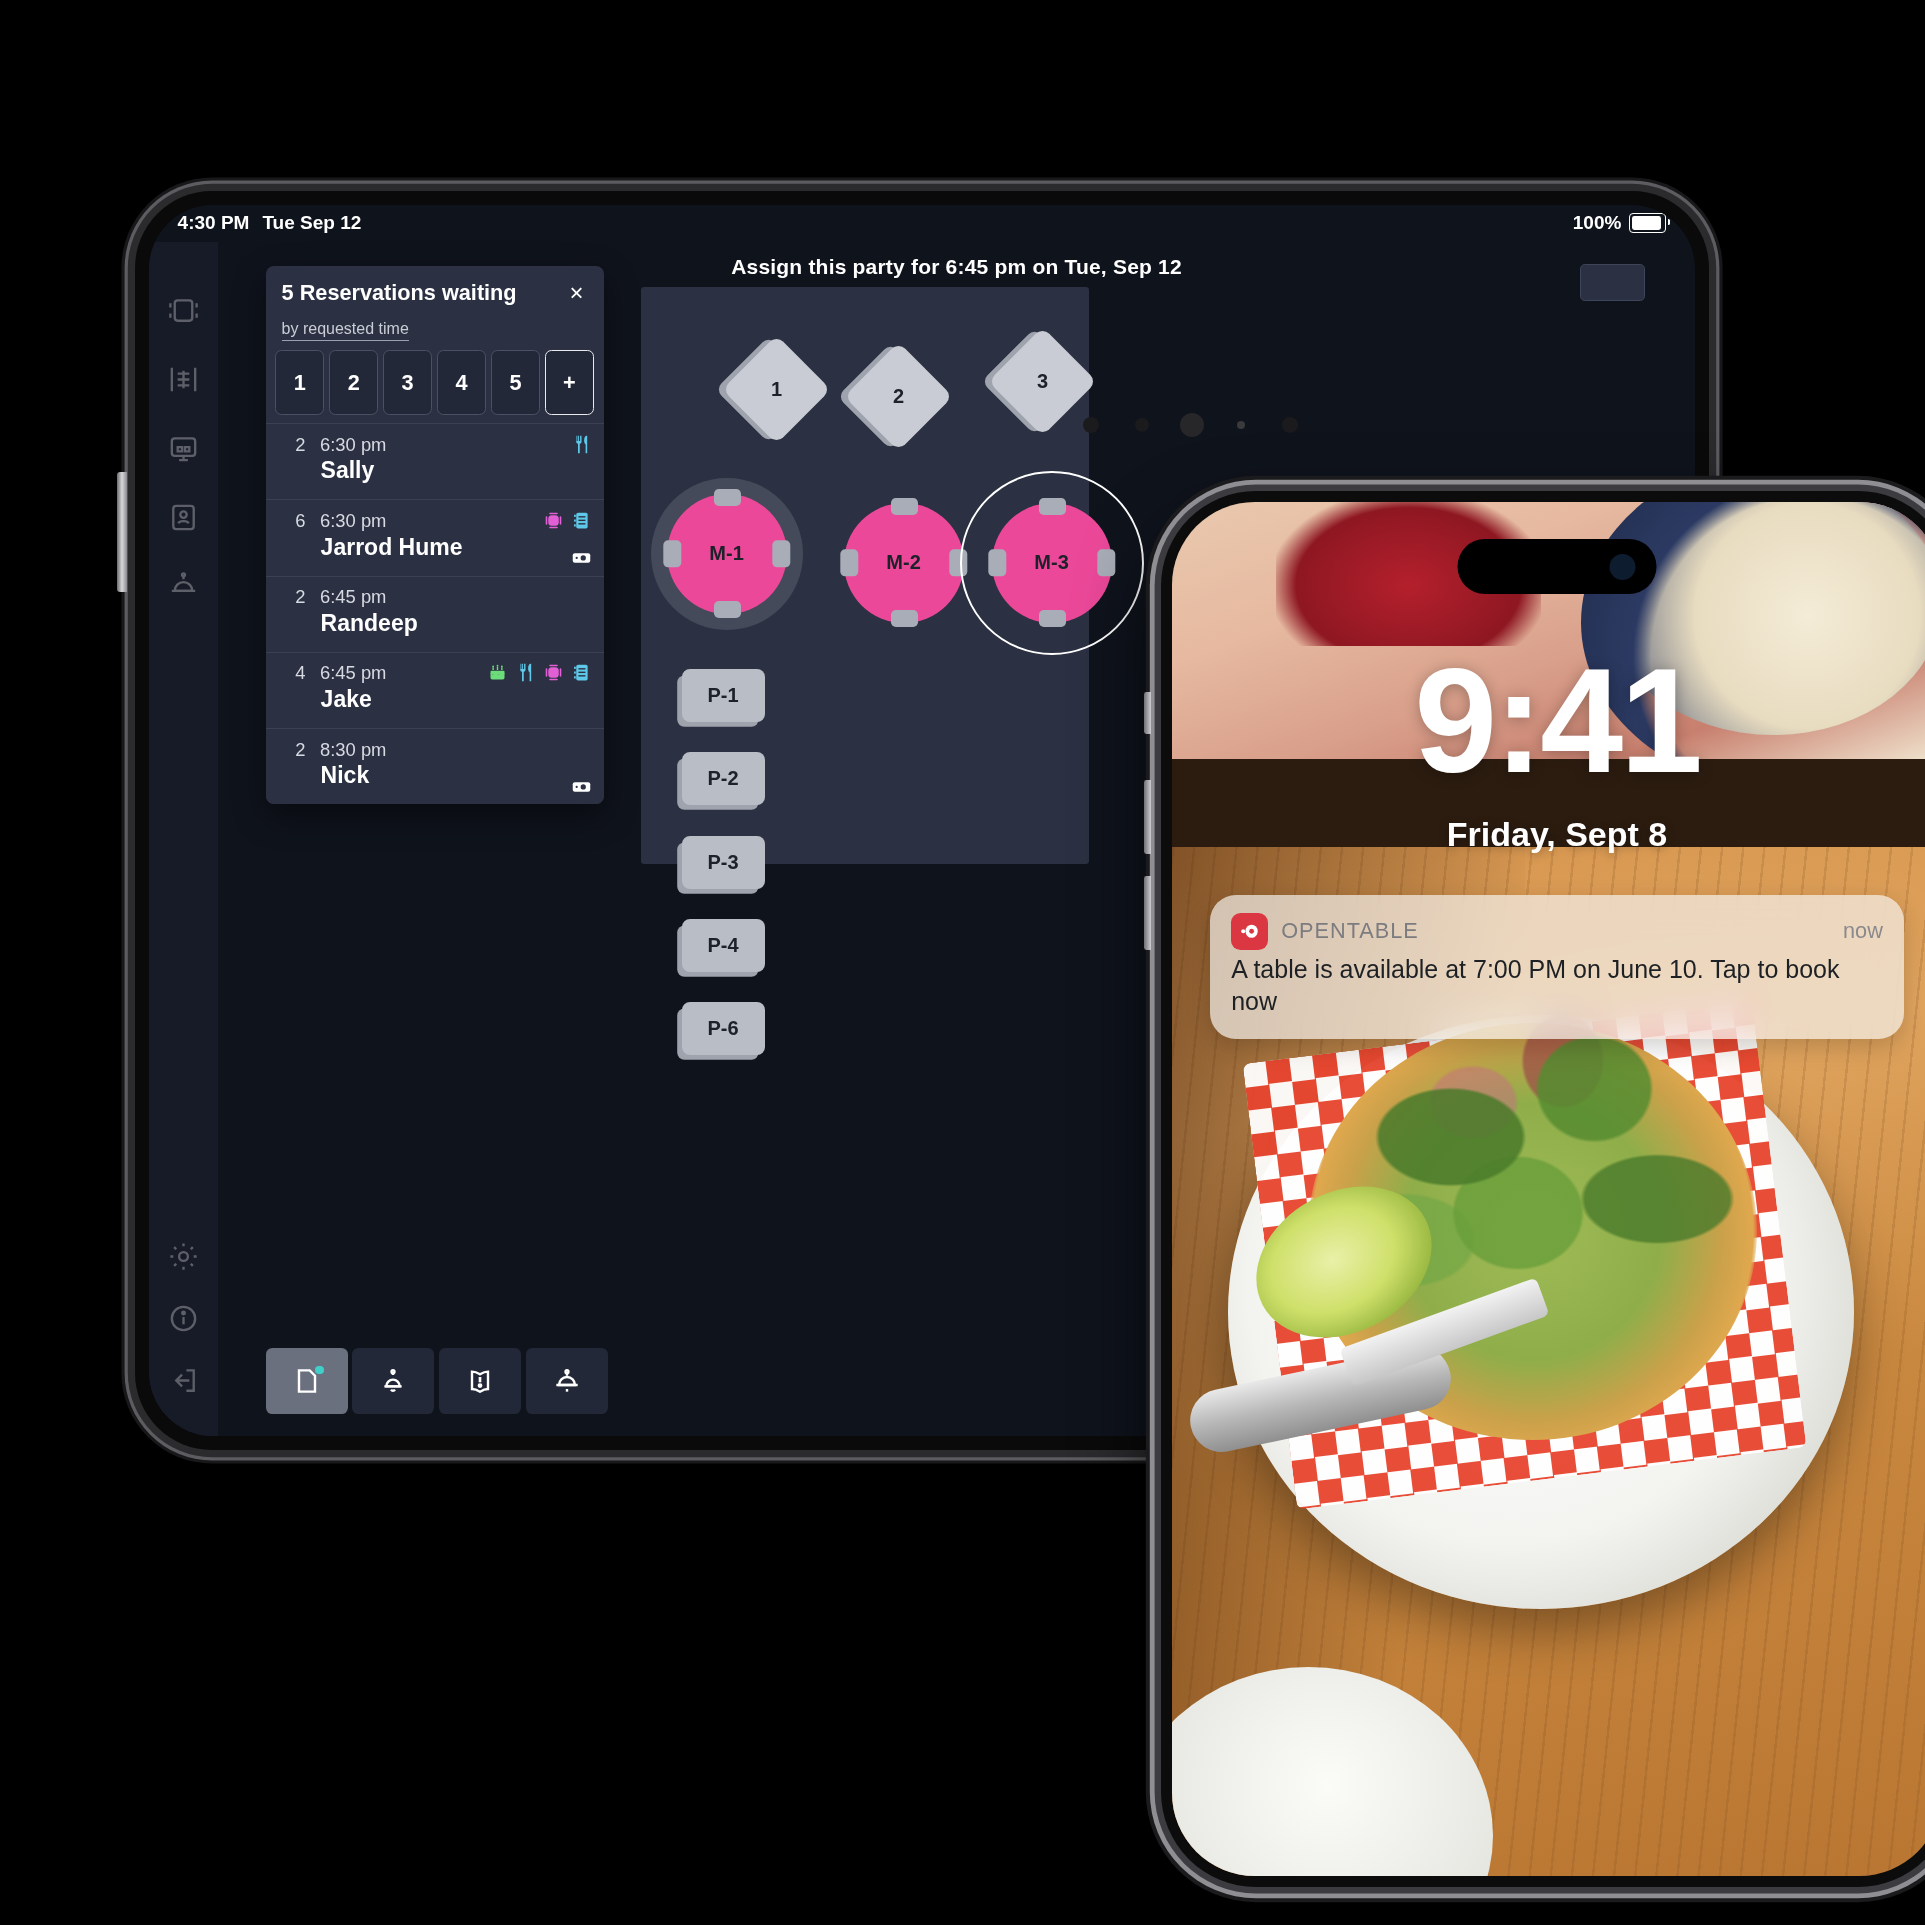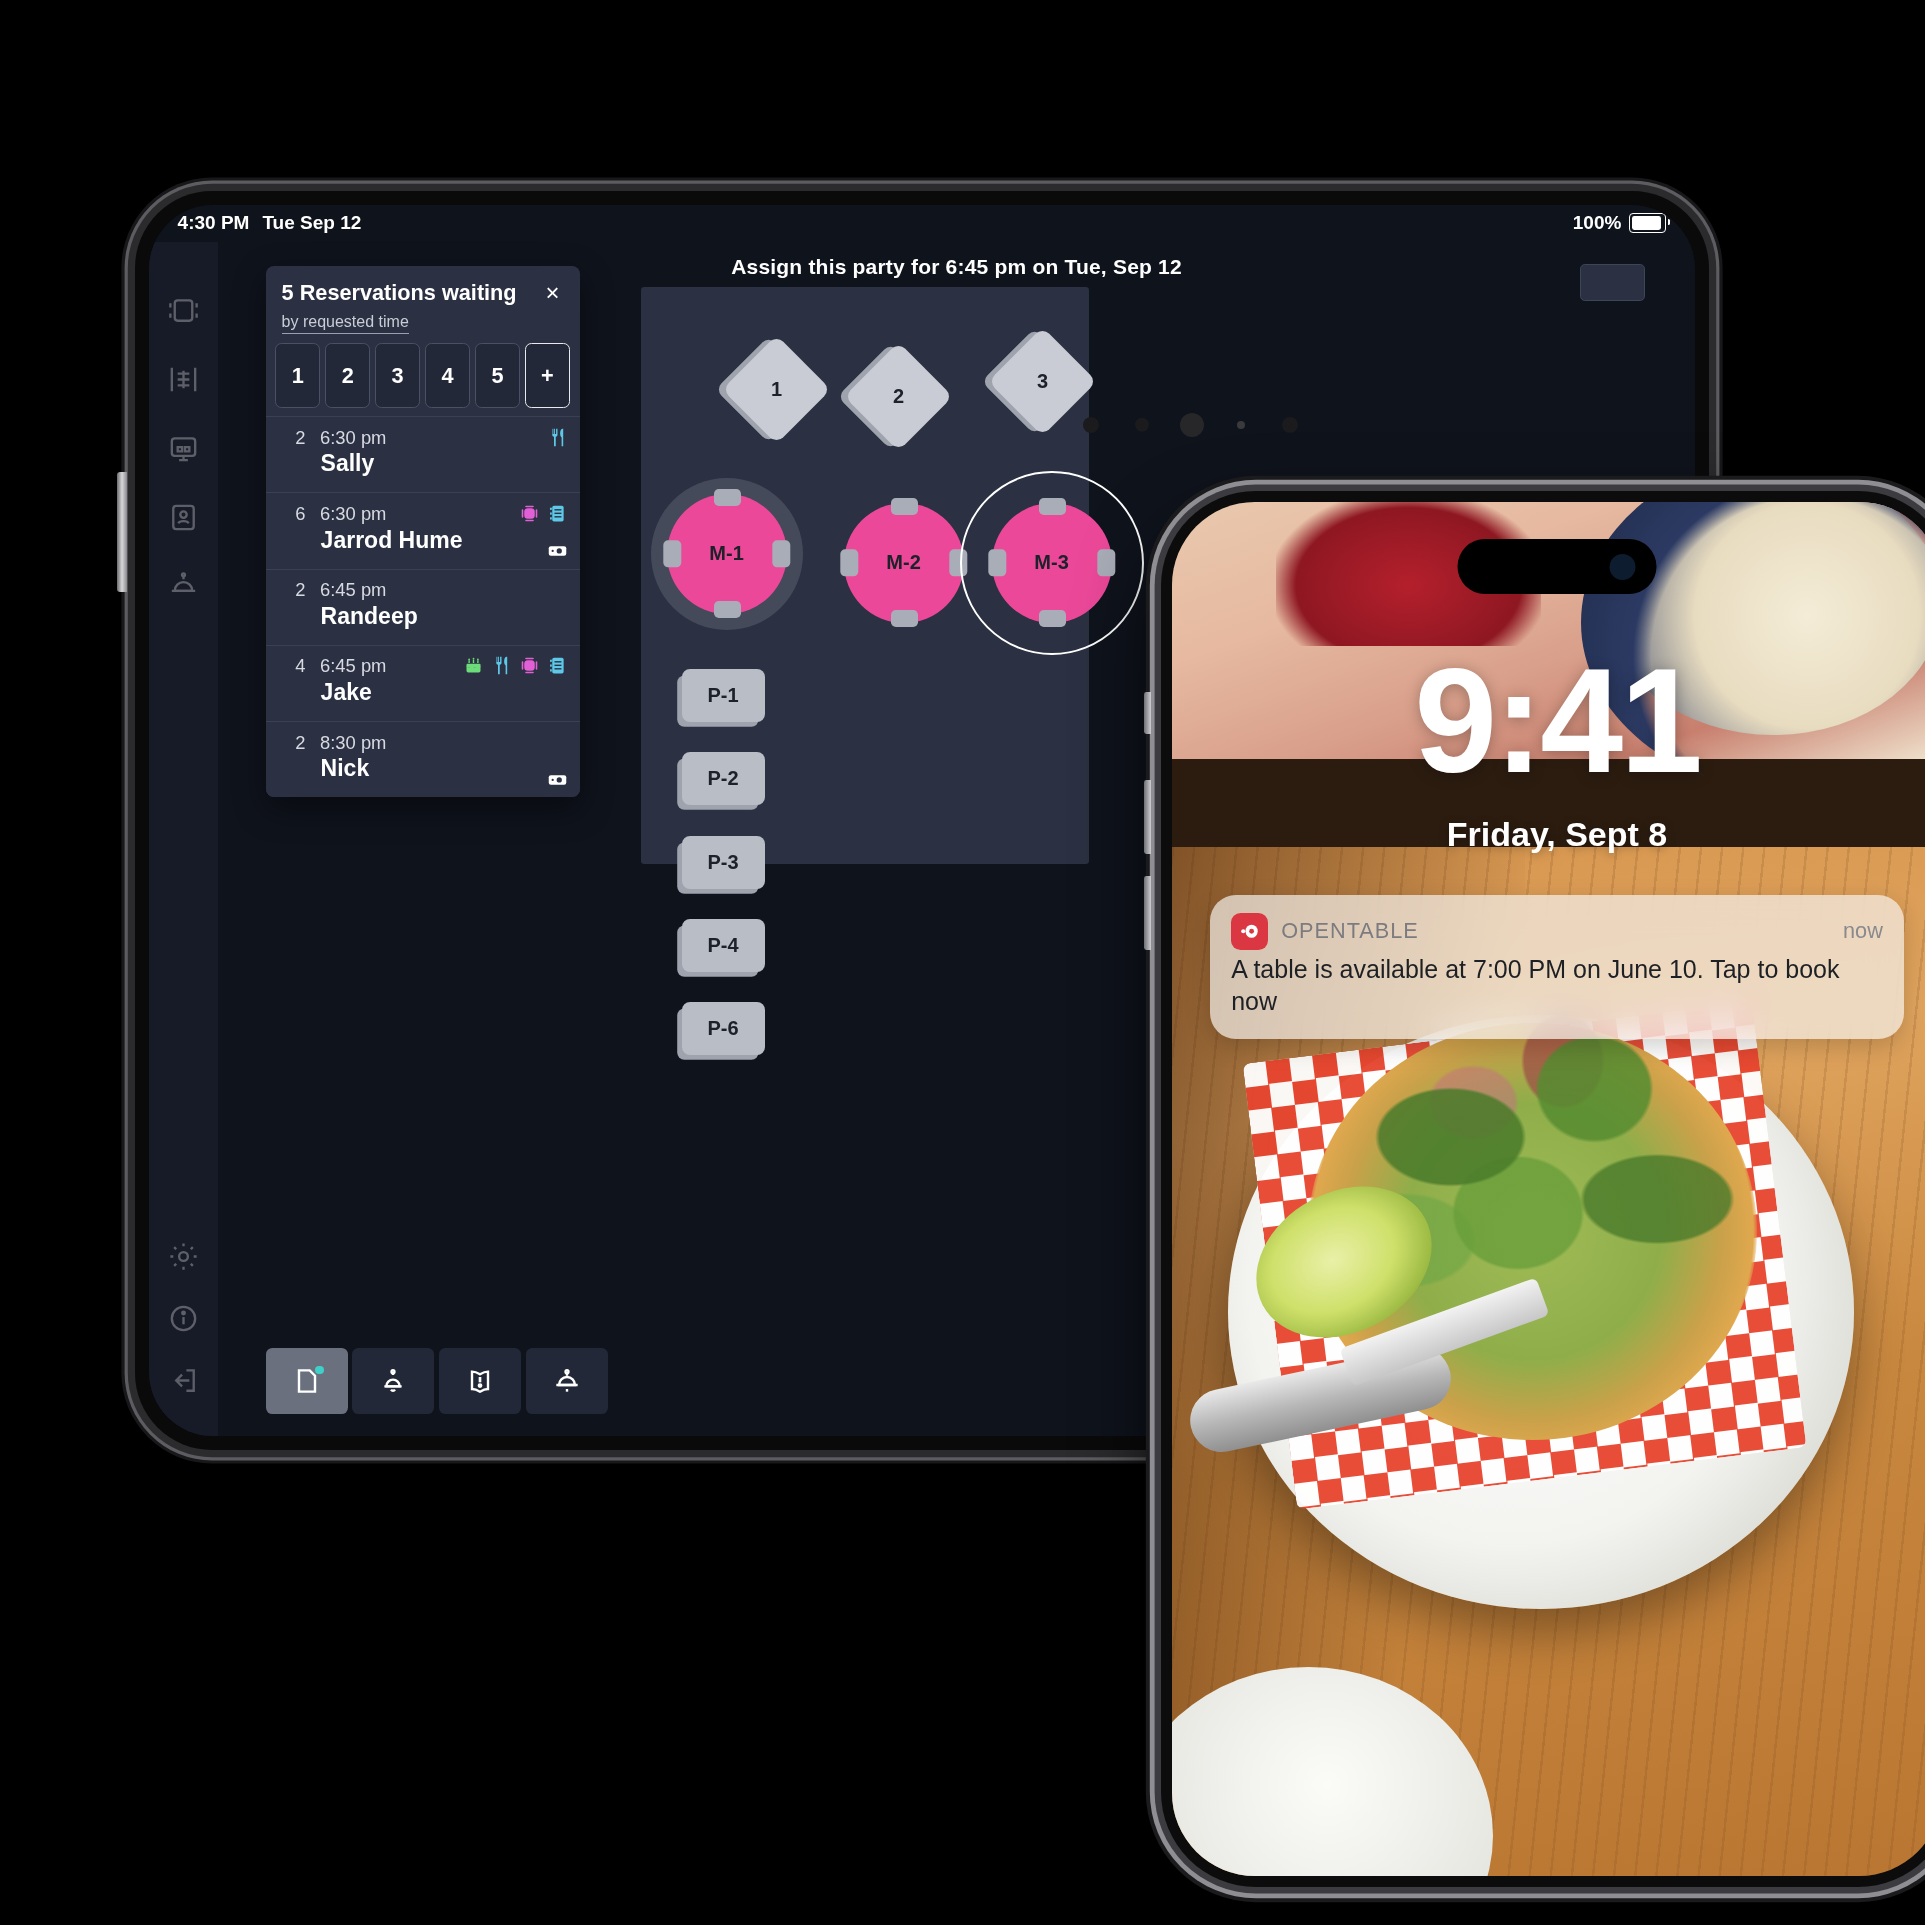--- a/index.html
+++ b/index.html
@@ -75,27 +75,27 @@
               background:rgba(158,163,173,.22);display:flex;align-items:center;justify-content:center;}
   .round-inner{width:120px;height:120px;border-radius:50%;background:#ec4899;
                display:flex;align-items:center;justify-content:center;position:relative;}
   .chair{position:absolute;width:27px;height:17.6px;background:#a8adb7;border-radius:4.8px;}
   .tbl-rect{width:83px;height:53px;background:#b9bdc6;border-radius:8px;
             box-shadow:-5.6px 5.6px 0 -0.8px #9ea3ad;}
   .tbl-selected{outline:2.4px solid #ffffff;outline-offset:14.4px;}
 
   
   #res-panel{
-    position:absolute;left:48px;top:24px;width:314px;
+    position:absolute;left:48px;top:24px;width:338px;
     background:#2b3142;border-radius:8px;overflow:hidden;
     box-shadow:0 11.2px 32px rgba(0,0,0,.45);
   }
   #res-head{padding:14.4px 16px 9.6px 16px;position:relative;}
   #res-title{color:#fff;font-size:21.7px;font-weight:700;}
-  #res-sub{color:#c9cdd6;font-size:16px;margin-top:7px;display:inline-block;
+  #res-sub{color:#c9cdd6;font-size:16px;margin-top:14px;display:inline-block;
            border-bottom:0.8px solid #9aa0ad;padding-bottom:1.6px;}
   #res-close{position:absolute;right:11.2px;top:11.2px;width:32px;height:32px;
     display:flex;align-items:center;justify-content:center;color:#fff;font-size:24px;line-height:1;}
   #party-row{display:flex;gap:4.8px;padding:0 9.6px 8px 9.6px;}
   .party-btn{flex:1;height:63px;border:0.8px solid #4a5163;border-radius:6.4px;
     background:#232838;color:#fff;font-size:21.7px;font-weight:700;
     display:flex;align-items:center;justify-content:center;}
   .party-btn.plus{border-color:#e8eaee;}
   #res-list{background:#2b3142;}
   .res-row{padding:9.6px 13px 9.6px 13px;border-top:0.8px solid #3a4155;position:relative;min-height:56px;}

